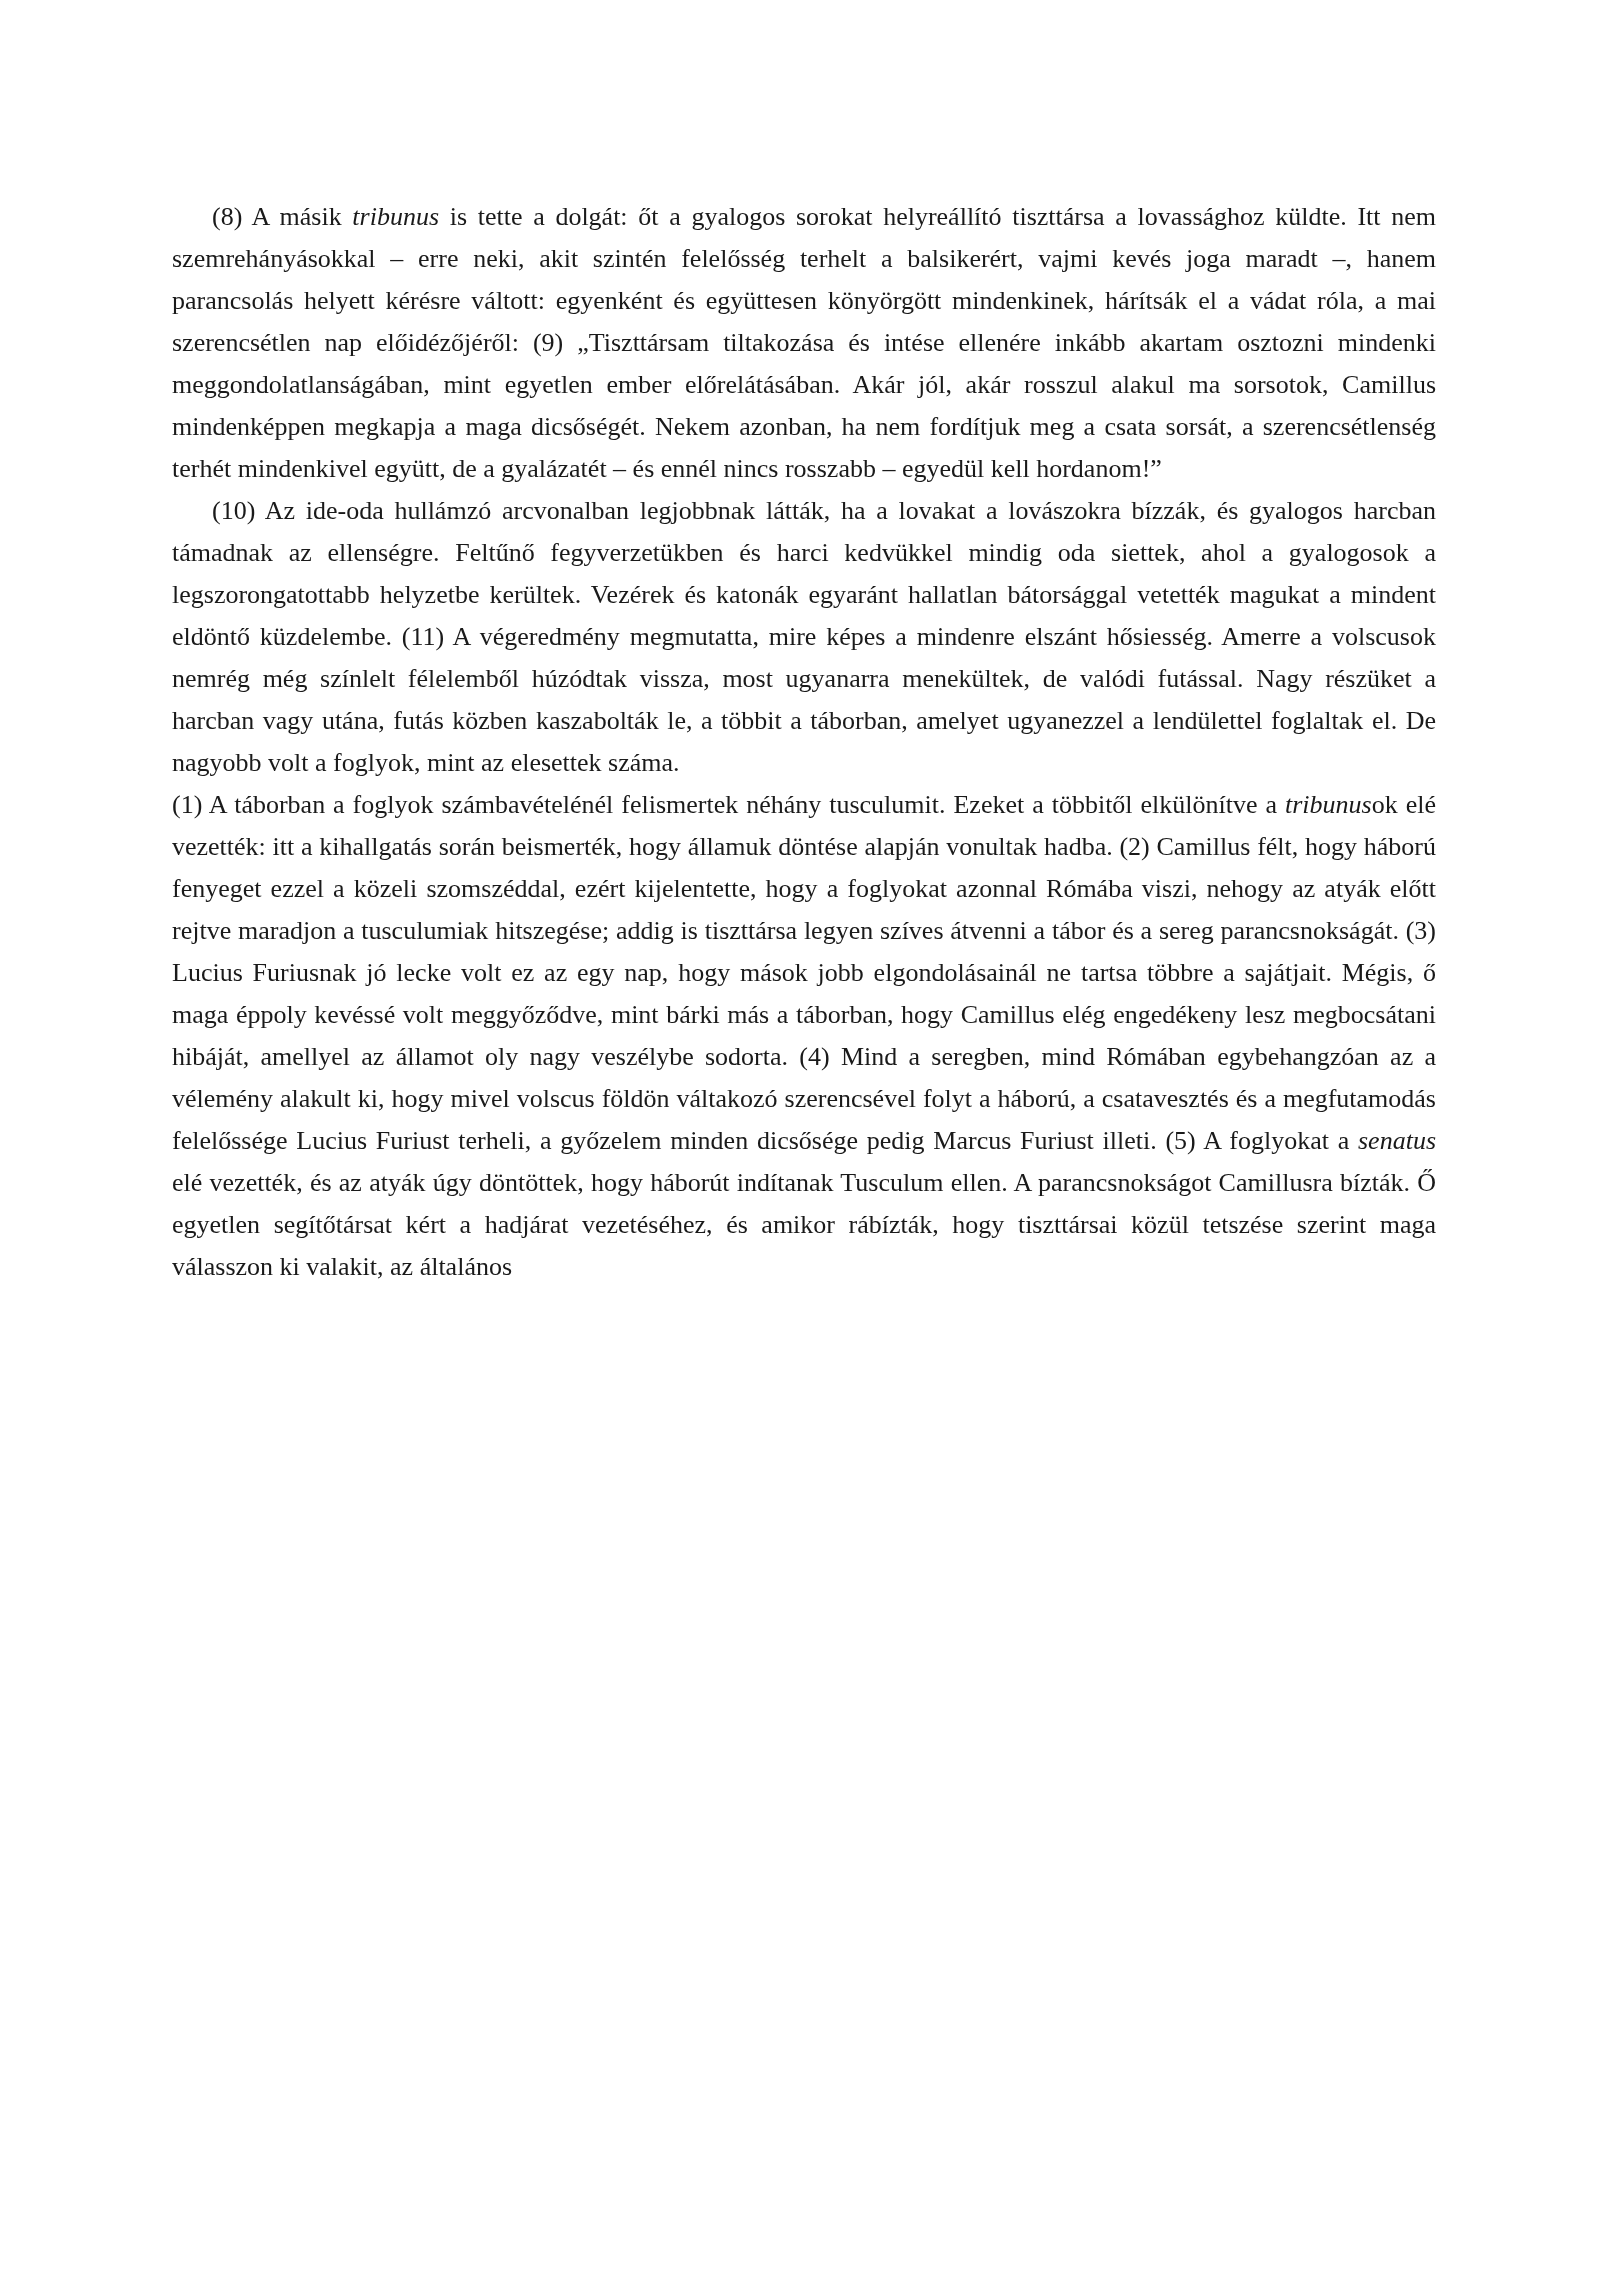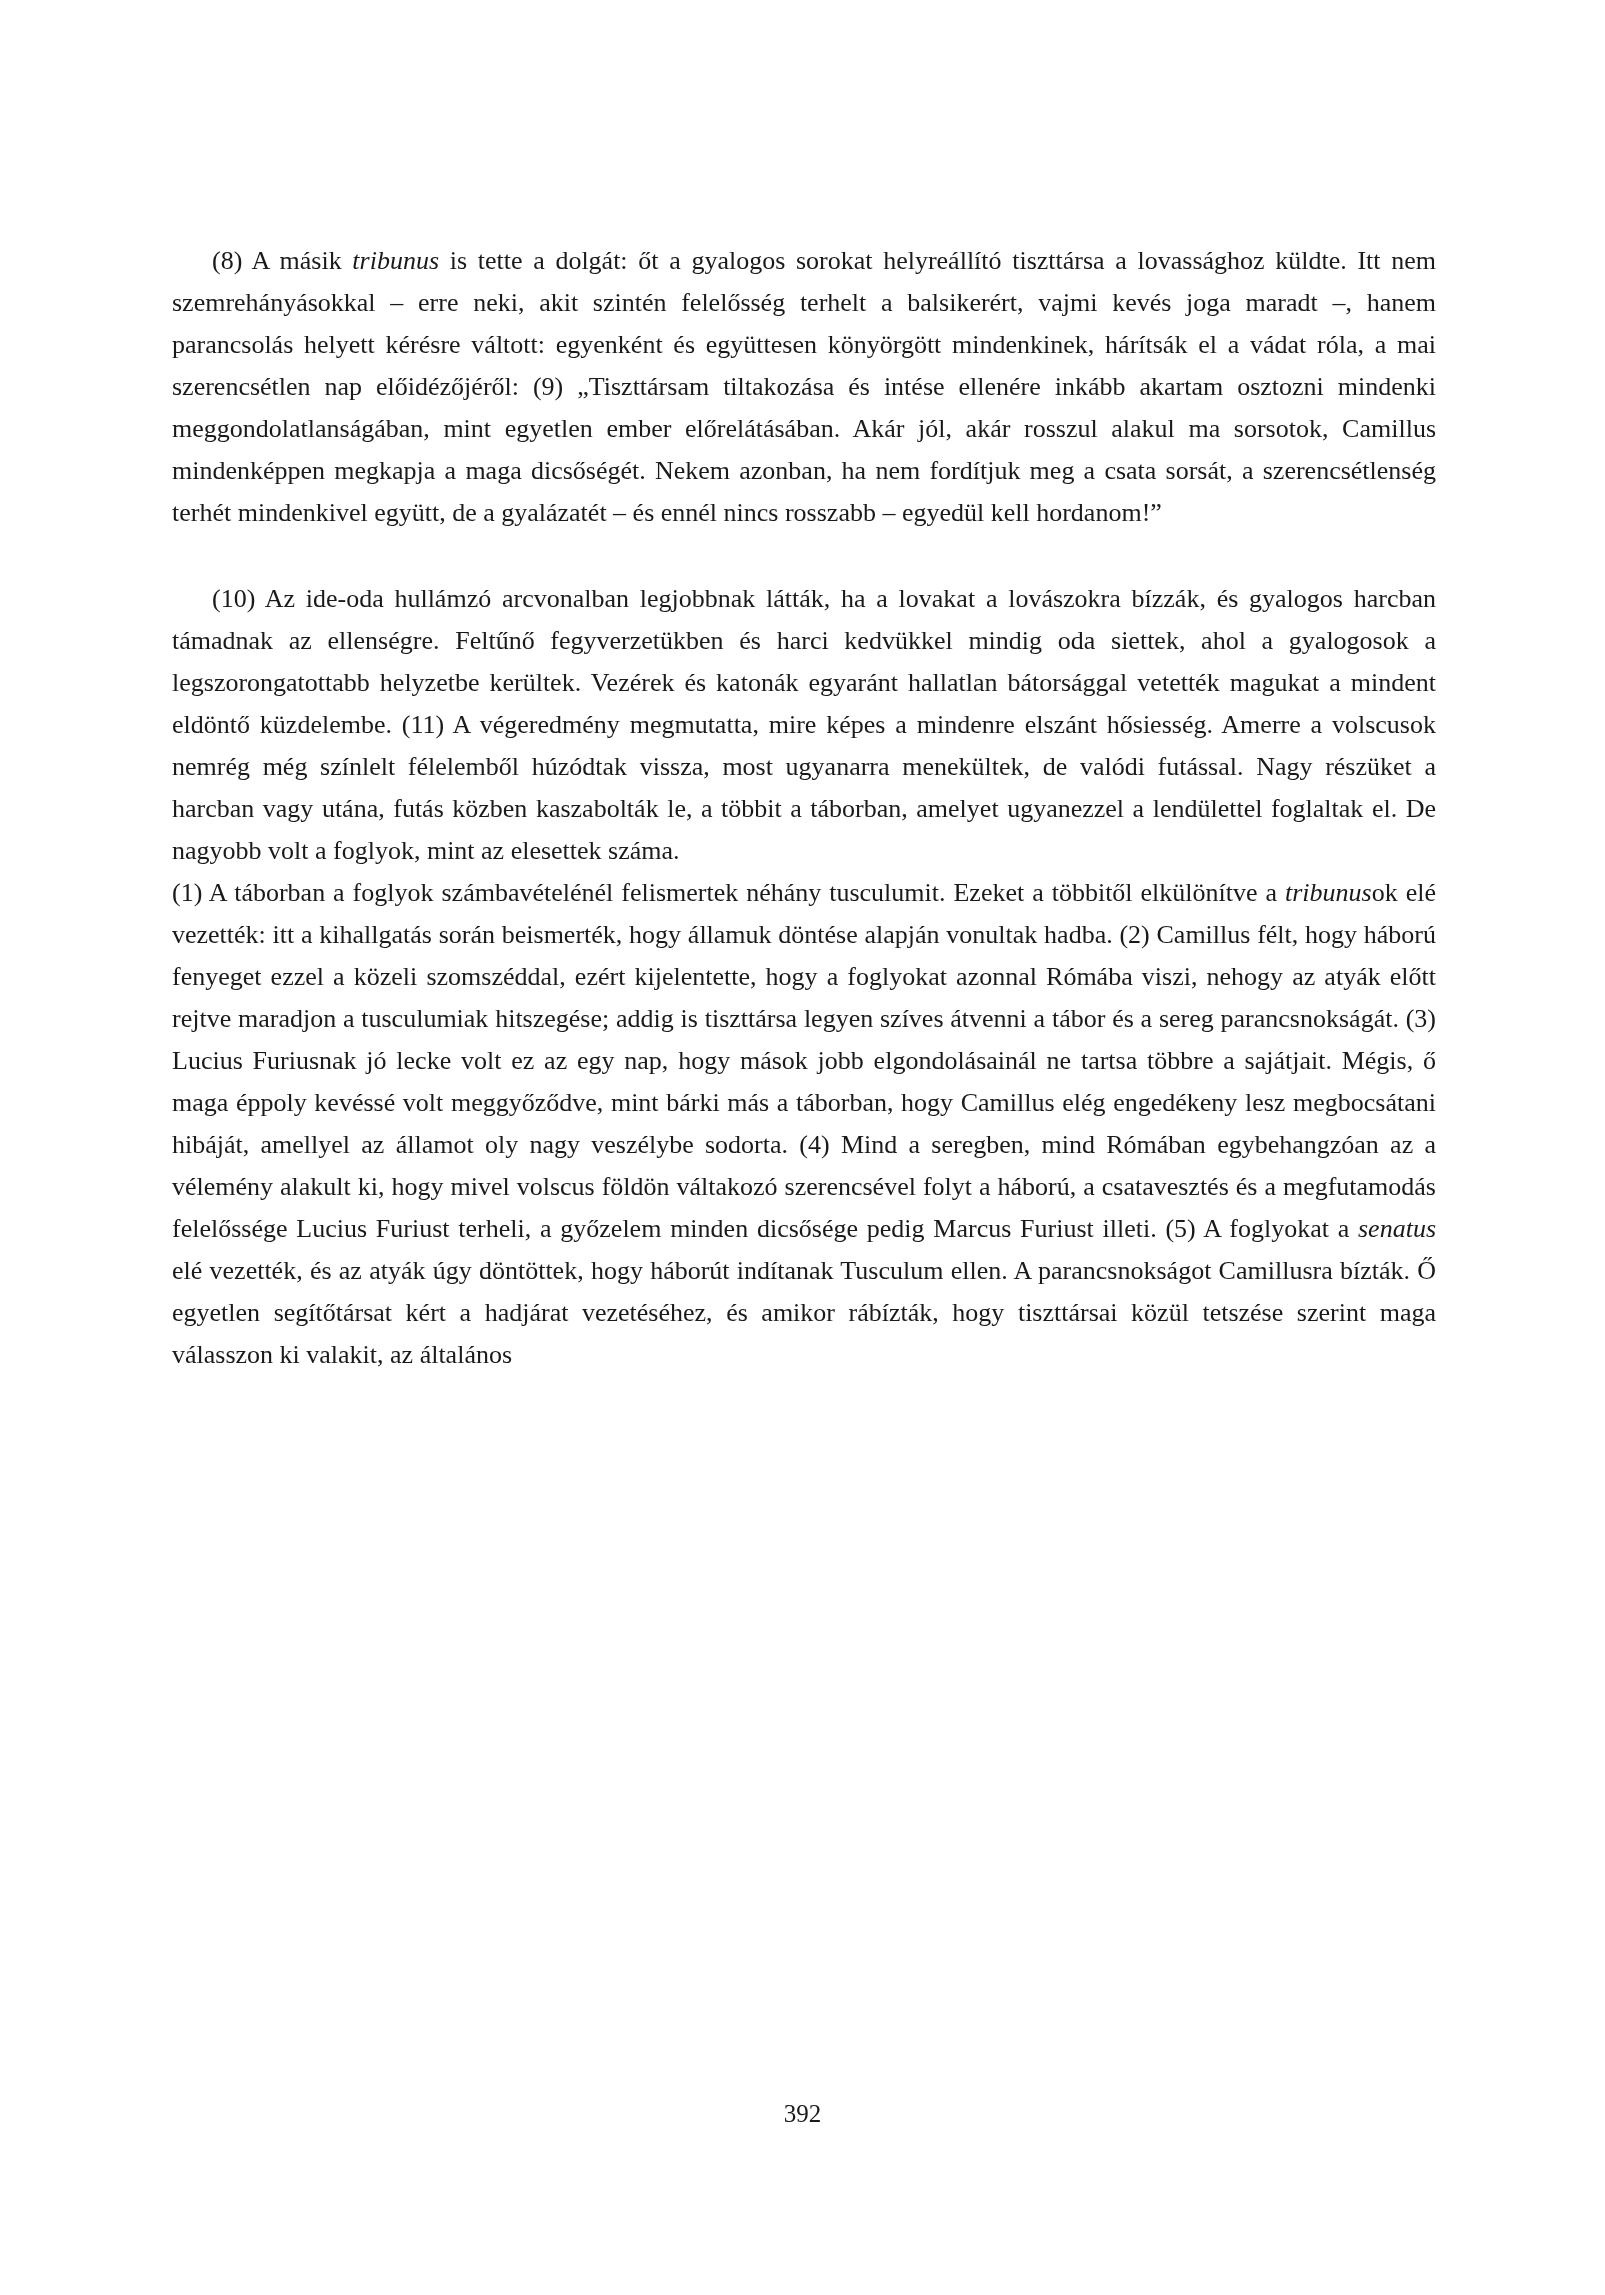--- a/index.html
+++ b/index.html
@@ -28,21 +28,20 @@
   p.body-par {
     margin: 0;
     font-size: 26px;
     line-height: 42px;
     text-align: justify;
     text-justify: inter-word;
     hyphens: manual;
   }
   p.indent-par {
     text-indent: 40px;
-    margin-top: 44px;
   }
   .section-number {
     margin: 0;
     font-size: 26px;
     line-height: 42px;
     padding-top: 43px;
     text-align: left;
   }
   .section-body {
     margin: 0;
@@ -74,15 +73,14 @@
 
     <p class="body-par indent-par">(10) Az ide-oda hullámzó arcvonalban legjobbnak látták, ha a lovakat a lovászokra bízzák, és gyalogos harcban támadnak az ellenségre. Feltűnő fegyverzetükben és harci kedvükkel mindig oda siettek, ahol a gyalogosok a legszorongatottabb helyzetbe kerültek. Vezérek és katonák egyaránt hallatlan bátorsággal vetették magukat a mindent eldöntő küzdelembe. (11) A végeredmény megmutatta, mire képes a mindenre elszánt hősiesség. Amerre a volscusok nemrég még színlelt félelemből húzódtak vissza, most ugyanarra menekültek, de valódi futással. Nagy részüket a harcban vagy utána, futás közben kaszabolták le, a többit a táborban, amelyet ugyanezzel a lendülettel foglaltak el. De nagyobb volt a foglyok, mint az elesettek száma.</p>
 
     <div class="block-gap"></div>
 
 
     <p class="body-par section-body">(1) A táborban a foglyok számbavételénél felismertek néhány tusculumit. Ezeket a többitől elkülönítve a <em>tribunus</em>ok elé vezették: itt a kihallgatás során beismerték, hogy államuk döntése alapján vonultak hadba. (2) Camillus félt, hogy háború fenyeget ezzel a közeli szomszéddal, ezért kijelentette, hogy a foglyokat azonnal Rómába viszi, nehogy az atyák előtt rejtve maradjon a tusculumiak hitszegése; addig is tiszttársa legyen szíves átvenni a tábor és a sereg parancsnokságát. (3) Lucius Furiusnak jó lecke volt ez az egy nap, hogy mások jobb elgondolásainál ne tartsa többre a sajátjait. Mégis, ő maga éppoly kevéssé volt meggyőződve, mint bárki más a táborban, hogy Camillus elég engedékeny lesz megbocsátani hibáját, amellyel az államot oly nagy veszélybe sodorta. (4) Mind a seregben, mind Rómában egybehangzóan az a vélemény alakult ki, hogy mivel volscus földön váltakozó szerencsével folyt a háború, a csatavesztés és a megfutamodás felelőssége Lucius Furiust terheli, a győzelem minden dicsősége pedig Marcus Furiust illeti. (5) A foglyokat a <em>senatus</em> elé vezették, és az atyák úgy döntöttek, hogy háborút indítanak Tusculum ellen. A parancsnokságot Camillusra bízták. Ő egyetlen segítőtársat kért a hadjárat vezetéséhez, és amikor rábízták, hogy tiszttársai közül tetszése szerint maga válasszon ki valakit, az általános</p>
 
   </div>
 
-  <div class="folio">392</div>
 </div>
 
 
 </body></html>

